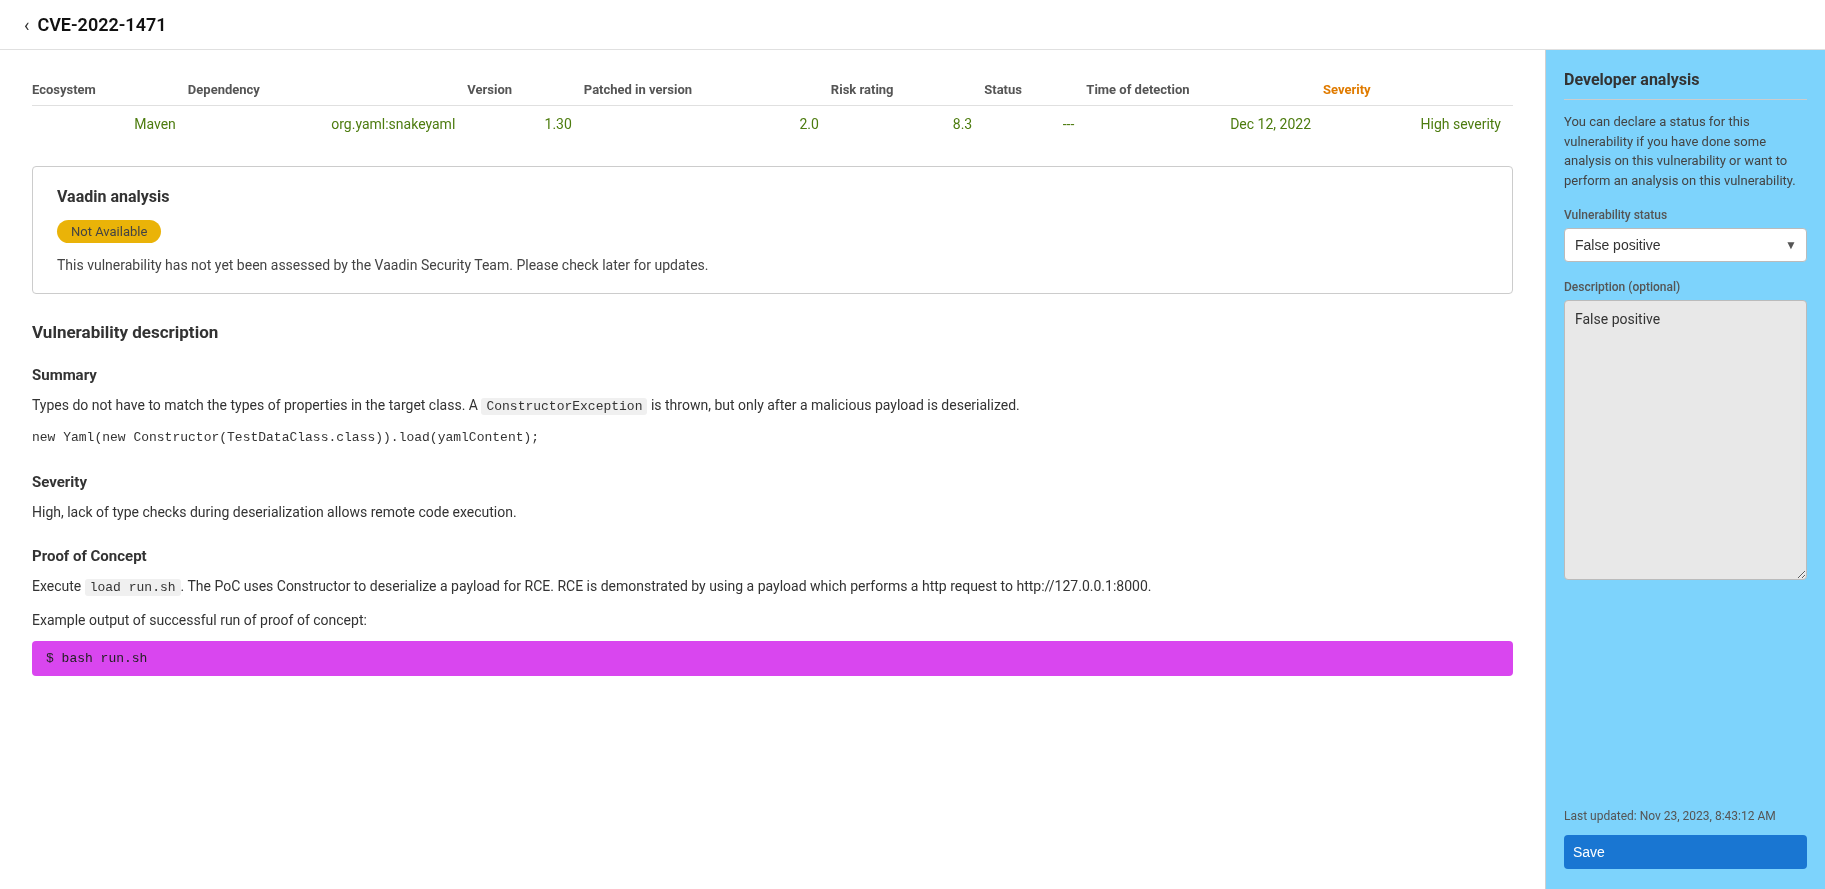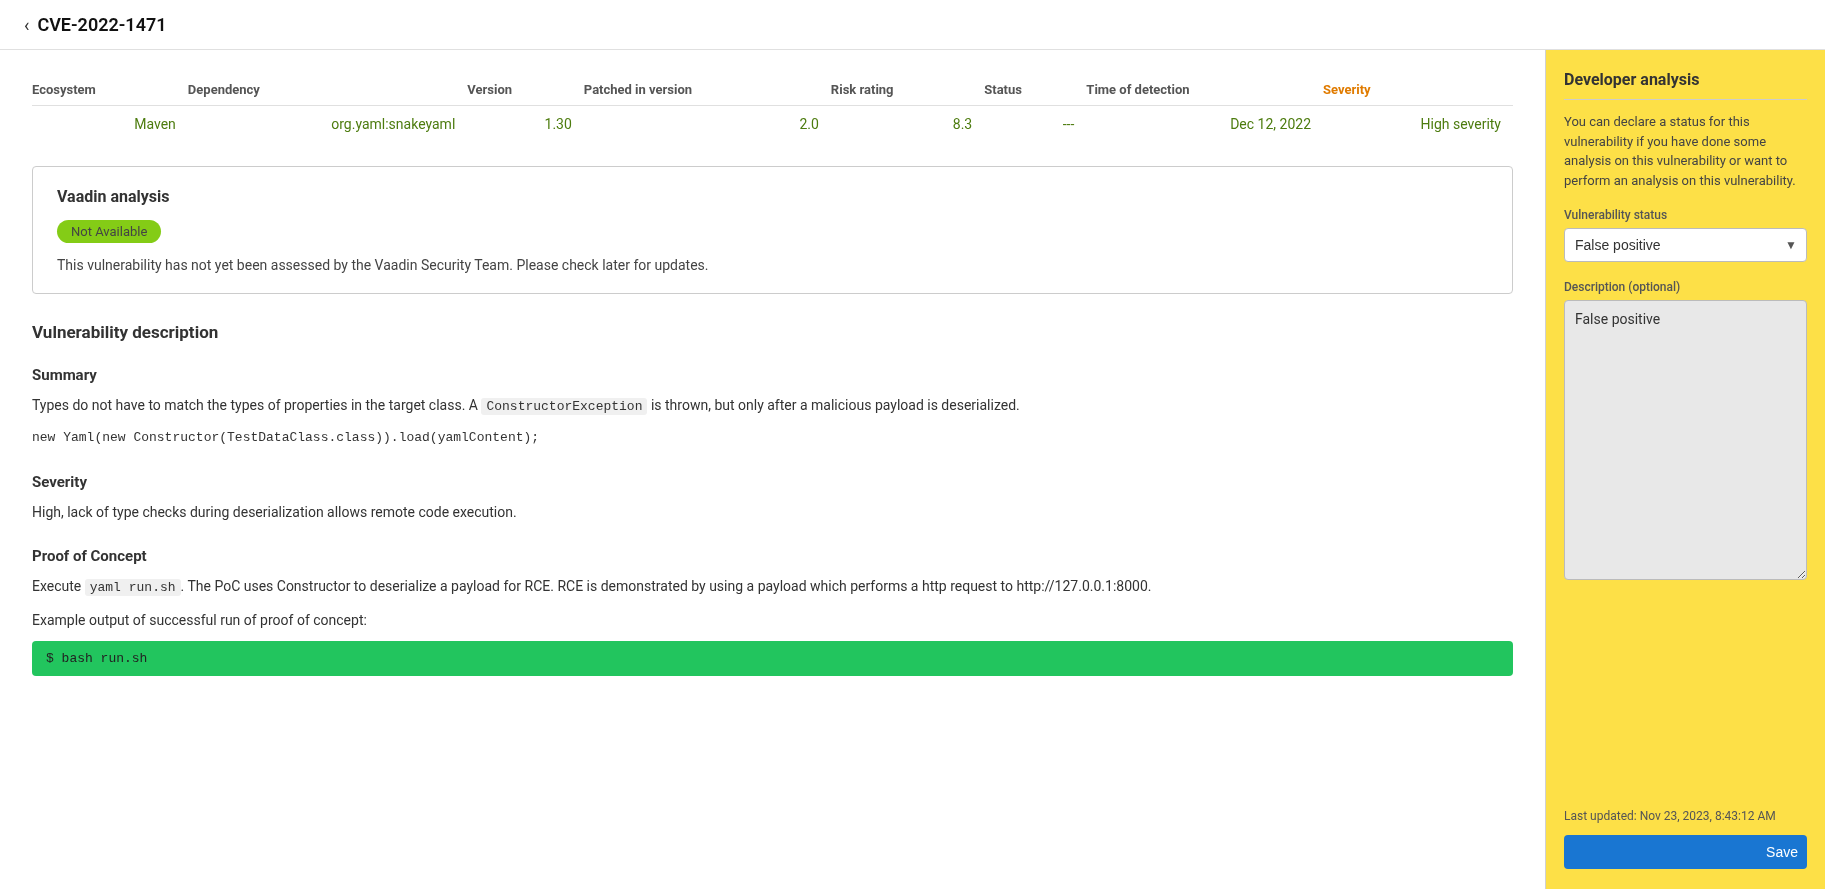--- a/index.html
+++ b/index.html
@@ -84,21 +84,21 @@
     }
 
     .analysis-box-title {
       font-size: 16px;
       font-weight: 700;
       margin-bottom: 14px;
     }
 
     .badge-not-available {
       display: inline-block;
-      background: #84cc16;
+      background: #eab308;
       border-radius: 12px;
       padding: 4px 14px;
       font-size: 13px;
       color: #444;
       margin-bottom: 14px;
     }
 
     .analysis-box-text {
       font-size: 14px;
       color: #444;
@@ -128,33 +128,33 @@
 
     code {
       background: #f0f0f0;
       border-radius: 3px;
       padding: 1px 5px;
       font-family: 'Courier New', monospace;
       font-size: 13px;
     }
 
     .code-block {
-      background: #22c55e;
+      background: #d946ef;
       border-radius: 4px;
       padding: 10px 14px;
       font-family: 'Courier New', monospace;
       font-size: 13px;
       margin-top: 10px;
       color: #222;
     }
 
     
     .sidebar {
       width: 280px;
-      background: #fde047;
+      background: #7dd3fc;
       border-left: 1px solid #d0d0d0;
       padding: 20px 18px;
       display: flex;
       flex-direction: column;
       overflow-y: auto;
     }
 
     .sidebar-title {
       font-size: 16px;
       font-weight: 700;
@@ -232,21 +232,21 @@
       display: block;
       width: 100%;
       padding: 9px;
       background: #1976d2;
       color: #fff;
       border: none;
       border-radius: 4px;
       font-size: 14px;
       font-weight: 500;
       cursor: pointer;
-      text-align: right;
+      text-align: left;
     }
 
     .monospace-inline {
       font-family: 'Courier New', monospace;
       font-size: 13px;
     }
   </style>
 </head>
 <body>
 
@@ -299,21 +299,21 @@
     <p class="section-text">
       Types do not have to match the types of properties in the target class. A <code>ConstructorException</code> is thrown, but only after a malicious payload is deserialized.
     </p>
     <p class="section-text monospace-inline">new Yaml(new Constructor(TestDataClass.class)).load(yamlContent);</p>
 
     <div class="subsection-heading">Severity</div>
     <p class="section-text">High, lack of type checks during deserialization allows remote code execution.</p>
 
     <div class="subsection-heading">Proof of Concept</div>
     <p class="section-text">
-      Execute <code>yaml run.sh</code>. The PoC uses Constructor to deserialize a payload for RCE. RCE is demonstrated by using a payload which performs a http request to http://127.0.0.1:8000.
+      Execute <code>load run.sh</code>. The PoC uses Constructor to deserialize a payload for RCE. RCE is demonstrated by using a payload which performs a http request to http://127.0.0.1:8000.
     </p>
     <p class="section-text">Example output of successful run of proof of concept:</p>
     <div class="code-block">$ bash run.sh</div>
 
   </div>
 
   <div class="sidebar">
     <div class="sidebar-title">Developer analysis</div>
     <p class="sidebar-description">You can declare a status for this vulnerability if you have done some analysis on this vulnerability or want to perform an analysis on this vulnerability.</p>
 

